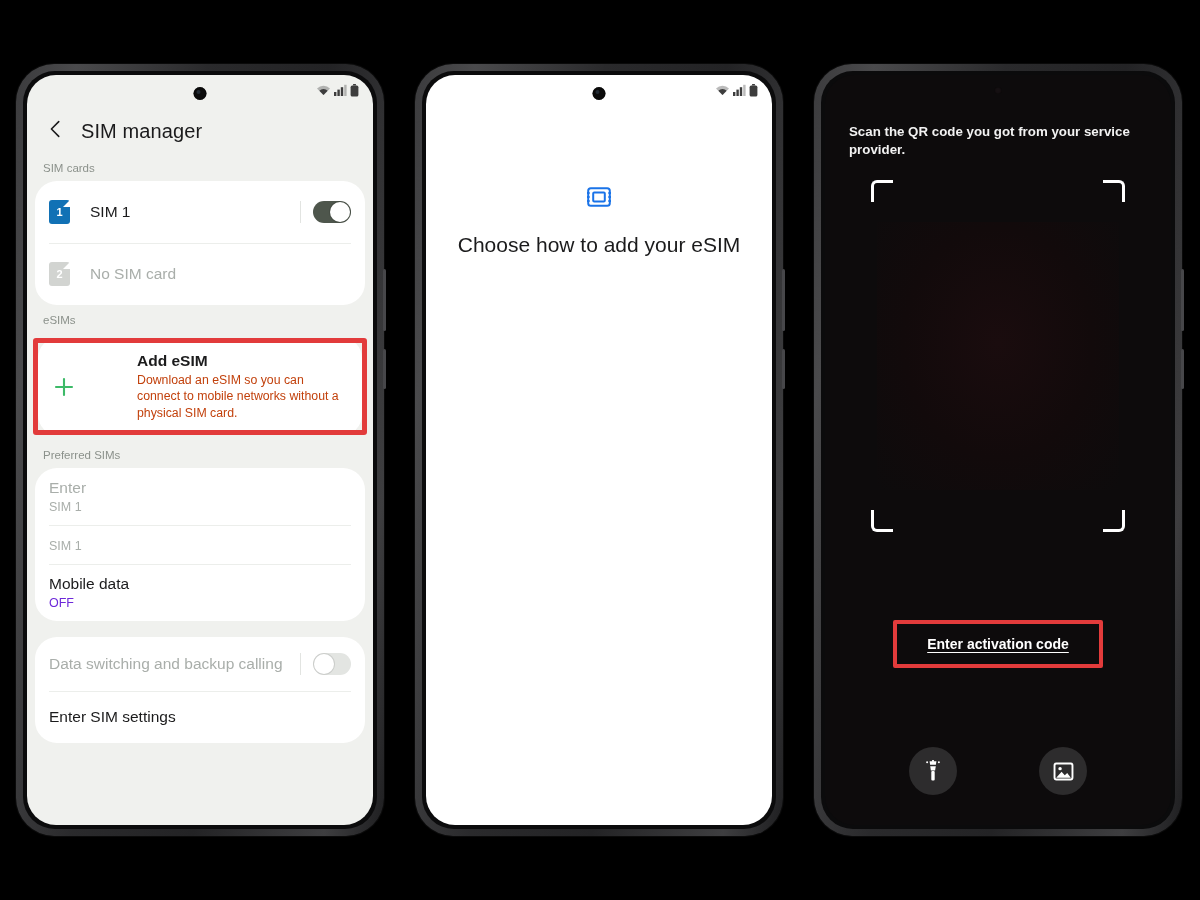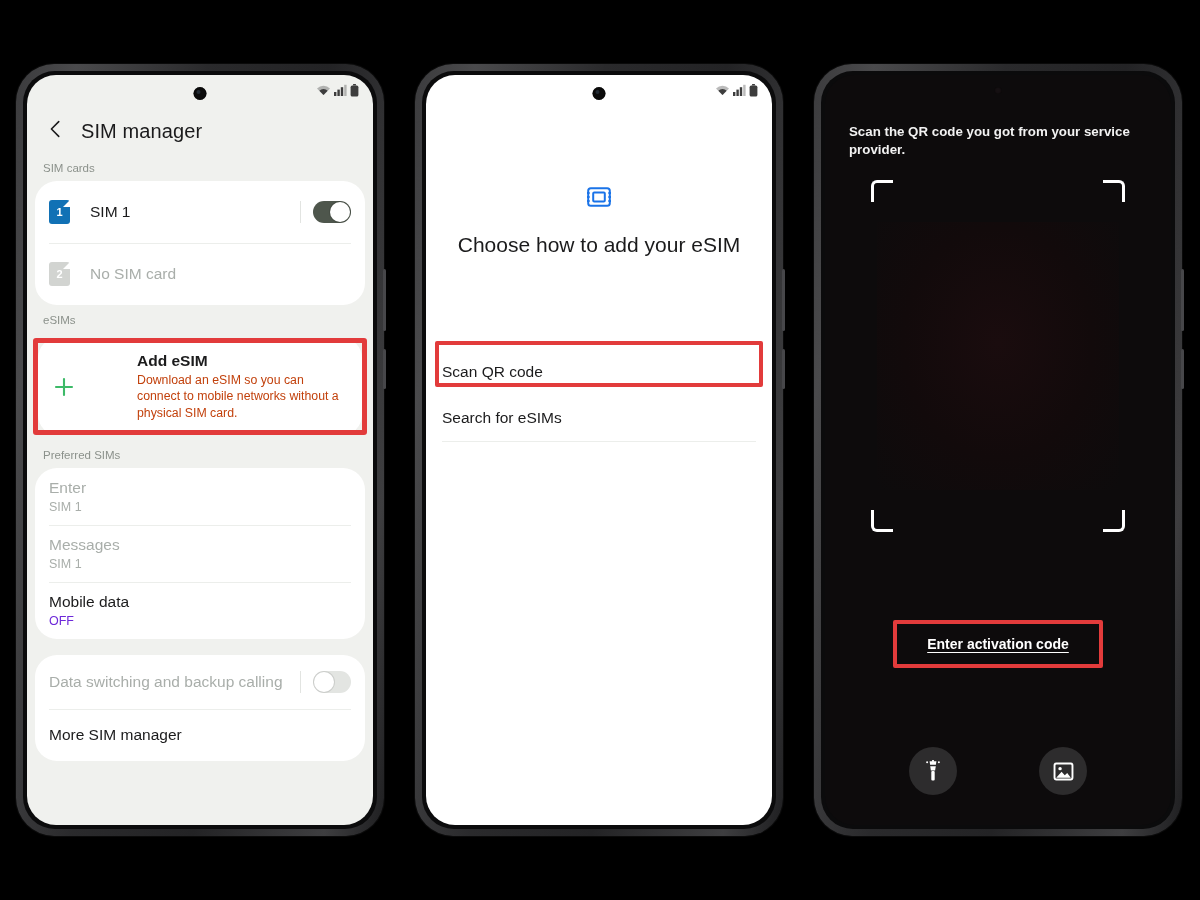--- a/index.html
+++ b/index.html
@@ -254,41 +254,40 @@
             <div class="hl-box"></div>
           </div>
 
           <div class="sec-label">Preferred SIMs</div>
           <div class="card">
             <div class="row prefrow">
               <div class="row-title muted">Enter</div>
               <div class="row-sub">SIM 1</div>
             </div>
             <div class="row prefrow">
-              <div class="row-title muted">Messages</div>
               <div class="row-sub">SIM 1</div>
             </div>
             <div class="row prefrow">
               <div class="row-title">Mobile data</div>
               <div class="row-sub k">OFF</div>
             </div>
           </div>
 
           <div style="height:16px"></div>
           <div class="card">
             <div class="row" style="min-height:54px;">
               <div class="row-title muted">Data switching and backup calling</div>
               <div class="spacer"></div>
               <div class="divline"></div>
               <div class="toggle off">
                   <div class="knob"></div>
                 </div>
             </div>
             <div class="row" style="min-height:52px;">
-              <div class="row-title">More SIM manager</div>
+              <div class="row-title">Enter SIM settings</div>
             </div>
           </div>
         </div>
       </div>
     </div>
   </div>
 
   <div class="phone" style="left:415px; top:64px; width:368px; height:772px;">
     <div class="side-btn vol"></div>
     <div class="side-btn pwr"></div>
@@ -323,30 +322,20 @@
                 <rect x="0" y="9" width="2.6" height="2" fill="#1a73e8"></rect>
                 <rect x="0" y="13" width="2.6" height="2" fill="#1a73e8"></rect>
                 <rect x="21.4" y="5" width="2.6" height="2" fill="#1a73e8"></rect>
                 <rect x="21.4" y="9" width="2.6" height="2" fill="#1a73e8"></rect>
                 <rect x="21.4" y="13" width="2.6" height="2" fill="#1a73e8"></rect>
               </svg>
             </div>
             <div class="s2-h1">Choose how to add your eSIM</div>
           </div>
 
-          <div class="s2-list">
-            <div class="s2-item">
-              <span>Scan QR code</span>
-              <div class="s2-hl"></div>
-            </div>
-            <div class="s2-item">
-              <span>Search for eSIMs</span>
-            </div>
-            <div class="s2-sep"></div>
-          </div>
         </div>
       </div>
     </div>
   </div>
 
   <div class="phone" style="left:814px; top:64px; width:368px; height:772px;">
     <div class="side-btn vol"></div>
     <div class="side-btn pwr"></div>
     <div class="inner-ring">
       <div class="screen">

